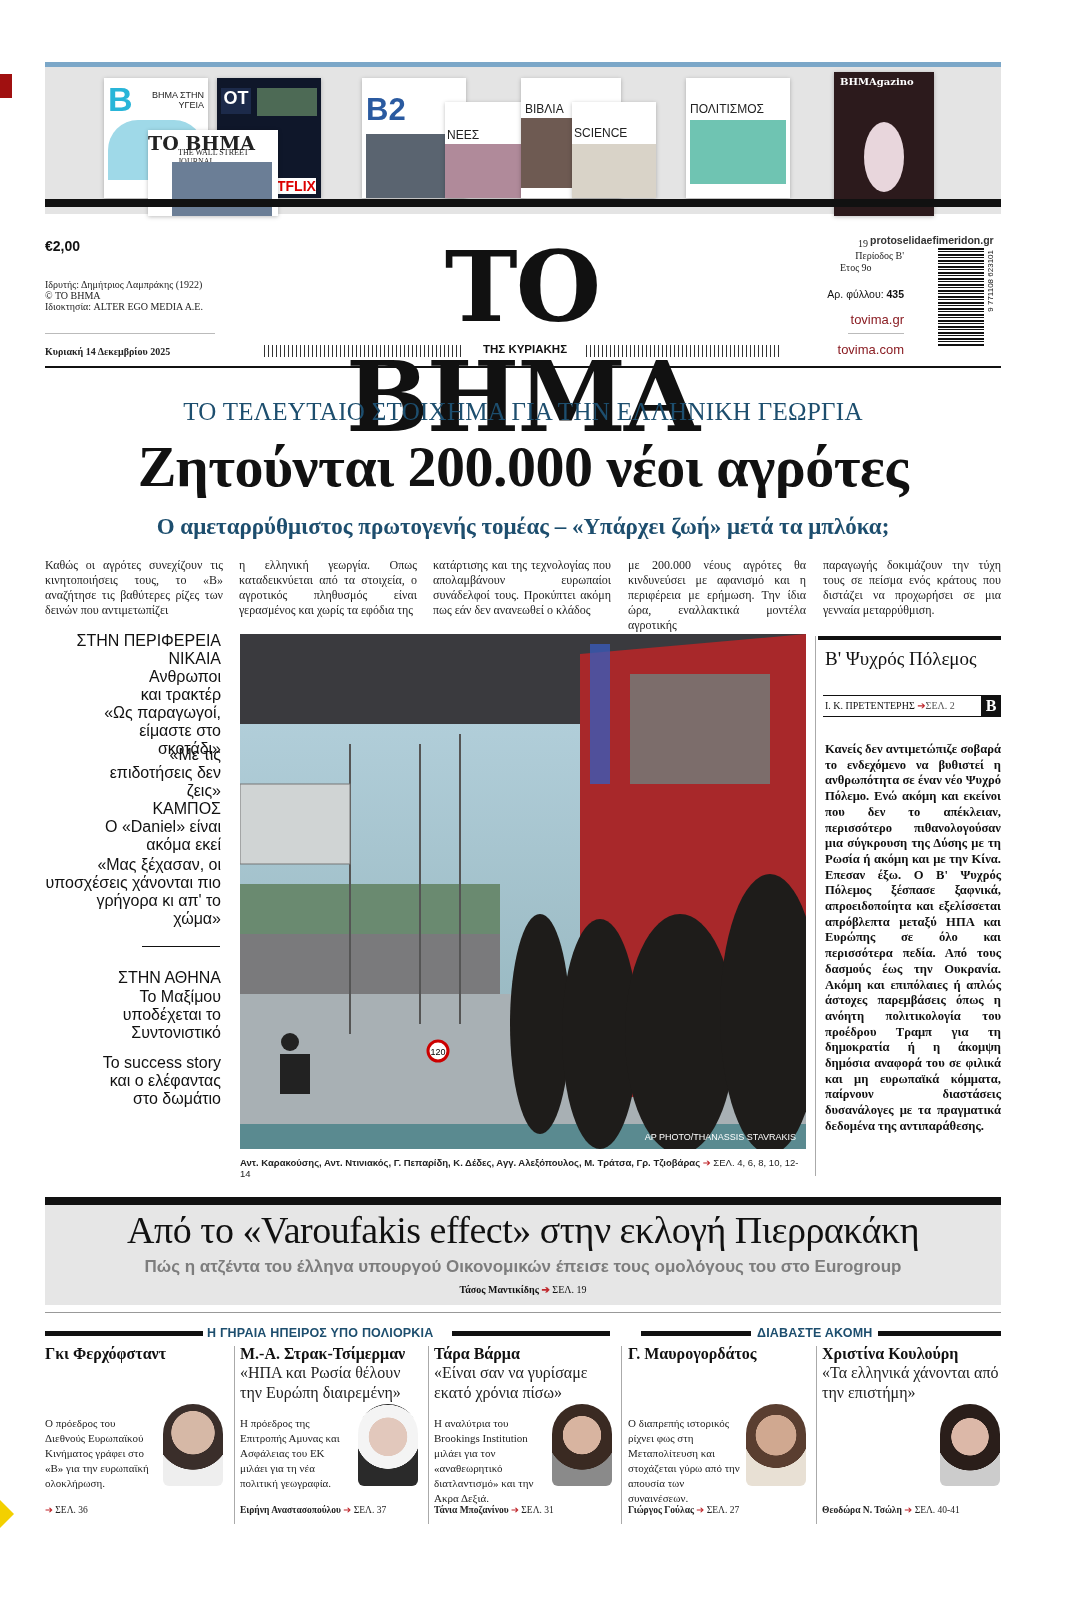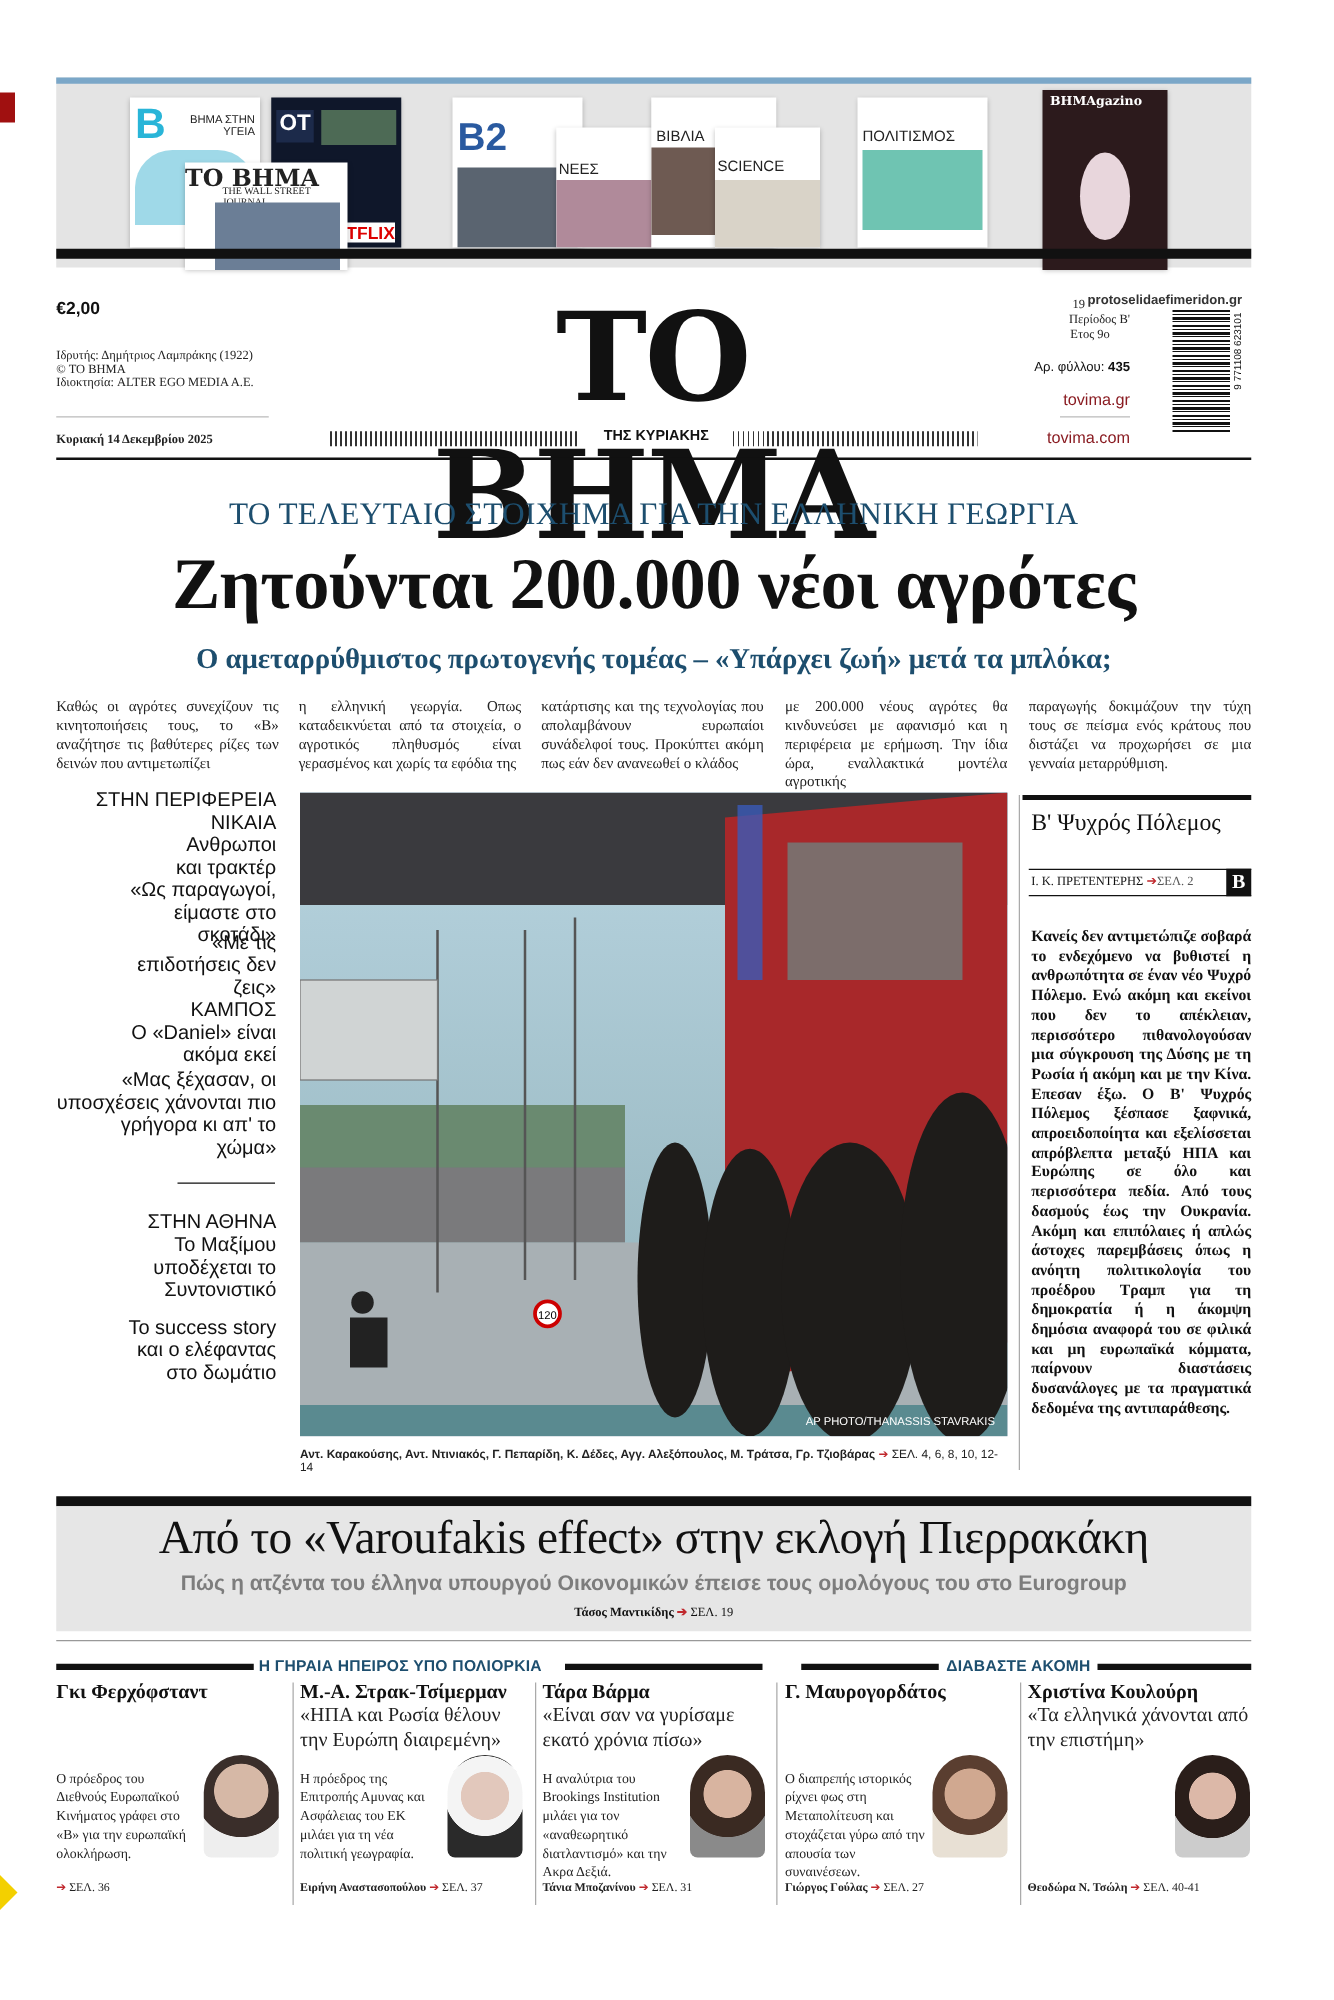--- a/index.html
+++ b/index.html
@@ -110,21 +110,21 @@
 <div class="abs mh-small" style="left:45px;top:346px;font-weight:bold">Κυριακή 14 Δεκεμβρίου 2025</div>
 
 <div id="logo" class="abs">ΤΟ ΒΗΜΑ</div>
 <div class="abs ticks" style="left:264px;top:345px;width:200px"></div>
 <div class="abs sans" style="left:470px;top:343px;width:110px;text-align:center;font-size:11.5px;font-weight:bold">ΤΗΣ ΚΥΡΙΑΚΗΣ</div>
 <div class="abs ticks" style="left:586px;top:345px;width:196px"></div>
 
 <div class="abs mh-small" style="left:858px;top:238px">19</div>
 <div class="abs sans" style="left:870px;top:234px;font-size:10.5px;font-weight:bold;color:#333">protoselidaefimeridon.gr</div>
 <div class="abs mh-small" style="left:840px;top:250px;width:64px;text-align:right">Περίοδος Β'</div>
-<div class="abs mh-small" style="left:840px;top:262px;width:64px;text-align:center">Ετος 9ο</div>
+<div class="abs mh-small" style="left:840px;top:262px;width:64px;text-align:left">Ετος 9ο</div>
 <div class="abs sans" style="left:822px;top:288px;width:82px;text-align:right;font-size:10.5px"><span>Αρ. φύλλου:</span> <b>435</b></div>
 <div class="abs sans" style="left:822px;top:312px;width:82px;text-align:right;font-size:13px;color:#8a1c22">tovima.gr</div>
 <div class="abs" style="left:848px;top:333px;width:56px;height:1px;background:#bbb"></div>
 <div class="abs sans" style="left:822px;top:342px;width:82px;text-align:right;font-size:13px;color:#8a1c22">tovima.com</div>
 <div class="abs" style="left:938px;top:248px;width:46px;height:98px;background:repeating-linear-gradient(180deg,#111 0 2px,#fff 2px 3px,#111 3px 4px,#fff 4px 6px)"></div>
 <div class="abs sans" style="left:986px;top:250px;font-size:8px;writing-mode:vertical-rl;transform:rotate(180deg)">9 771108 623101</div>
 
 <div id="hr1" class="abs"></div>
 
 <div id="kicker" class="abs">ΤΟ ΤΕΛΕΥΤΑΙΟ ΣΤΟΙΧΗΜΑ ΓΙΑ ΤΗΝ ΕΛΛΗΝΙΚΗ ΓΕΩΡΓΙΑ</div>

